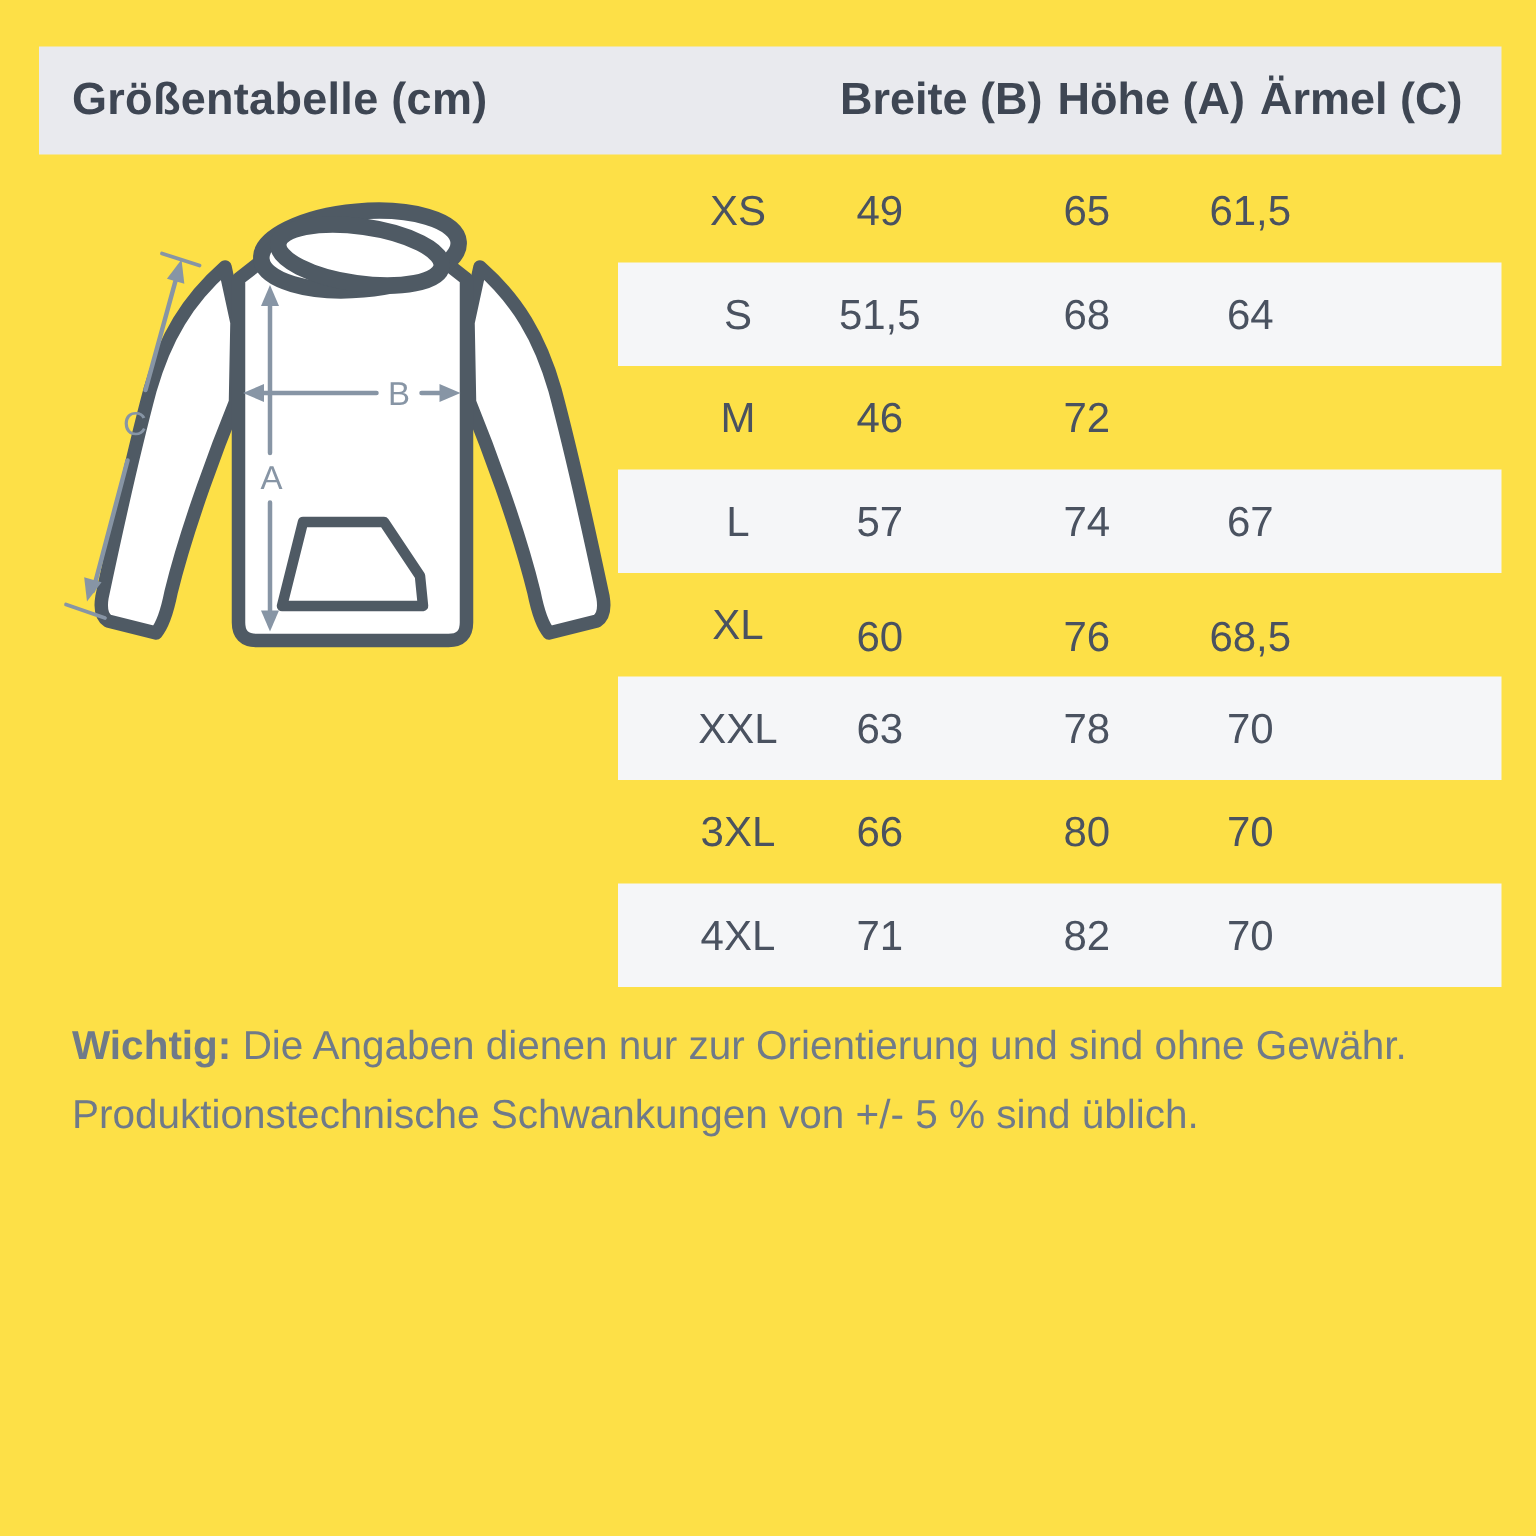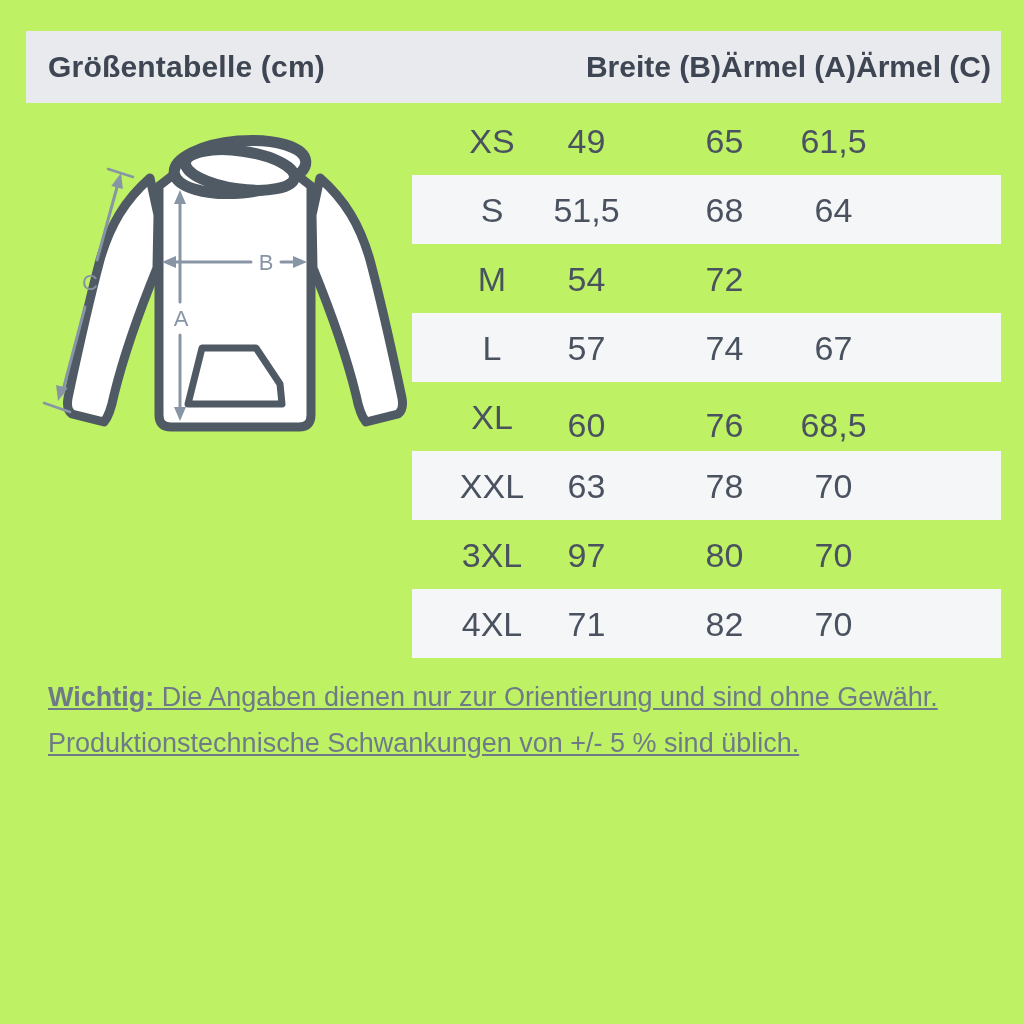--- a/index.html
+++ b/index.html
@@ -1,73 +1,73 @@
 <!DOCTYPE html>
 <html><head>
 <meta charset="utf-8">
 <style>
   * { margin:0; padding:0; box-sizing:border-box; }
   html,body { background:#ffffff; }
   body { font-family:"Liberation Sans", sans-serif; }
   .canvas {
     position:relative; width:1024px; height:1024px;
-    background:#bef264; overflow:hidden;
+    background:#fde047; overflow:hidden;
   }
 
   
   .band {
     position:absolute; left:26px; top:31px; width:975px; height:72px;
     background:#e9eaee; display:flex; align-items:center;
   }
   .band-title {
     padding-left:22px; font-size:30px; font-weight:bold; color:#3e4653;
     letter-spacing:0.2px; flex:1 1 auto;
   }
   .band-cols {
-    display:flex; gap:0; padding-right:10px; align-items:center;
+    display:flex; gap:10px; padding-right:26px; align-items:center;
   }
   .hcol { font-size:30px; font-weight:bold; color:#3e4653; white-space:nowrap; }
 
   
   .hoodie-svg { position:absolute; left:30px; top:120px; width:410px; height:330px; }
   .diagram-label { font-family:"Liberation Sans", sans-serif; font-size:22px; fill:#8795a5; }
 
   
   .table { position:absolute; left:412px; top:106px; width:589px; }
   .row { position:relative; height:69px; }
   .row.striped { background:#f5f6f8; }
   .cell {
     position:absolute; top:50%; transform:translateY(-50%);
-    text-align:center; font-size:34px; color:#4a5260;
+    text-align:center; font-size:28px; color:#4a5260;
   }
   .c1 { left:0px;   width:160px; }
   .c2 { left:112px; width:125px; }
   .c3 { left:250px; width:125px; }
   .c4 { left:359px; width:125px; }
   .row.values-low .c2, .row.values-low .c3, .row.values-low .c4 {
     top:calc(50% + 8px);
   }
 
   
   .note {
     position:absolute; left:48px; top:674px; width:900px;
-    font-size:27px; line-height:46px; color:#6f7a89;text-decoration:underline;
+    font-size:27px; line-height:46px; color:#6f7a89;
   }
   .note b { font-weight:bold; color:#6f7a89; }
 </style>
 </head>
 <body>
 
 <div class="canvas">
 
   <header class="band">
     <div class="band-title">Größentabelle (cm)</div>
     <div class="band-cols">
       <span class="hcol">Breite (B)</span>
-      <span class="hcol">Ärmel (A)</span>
+      <span class="hcol">Höhe (A)</span>
       <span class="hcol">Ärmel (C)</span>
     </div>
   </header>
 
   <svg class="hoodie-svg" viewBox="0 0 410 330" aria-hidden="true">
     <g stroke="#4f5a64" fill="#ffffff" stroke-linejoin="round" stroke-linecap="round">
 
       <path d="M 120 58
                C 95 80, 80 105, 70 140
                C 58 185, 45 245, 38 278
@@ -133,21 +133,21 @@
       <span class="cell c4">61,5</span>
     </div>
     <div class="row striped">
       <span class="cell c1">S</span>
       <span class="cell c2">51,5</span>
       <span class="cell c3">68</span>
       <span class="cell c4">64</span>
     </div>
     <div class="row">
       <span class="cell c1">M</span>
-      <span class="cell c2">54</span>
+      <span class="cell c2">46</span>
       <span class="cell c3">72</span>
     </div>
     <div class="row striped">
       <span class="cell c1">L</span>
       <span class="cell c2">57</span>
       <span class="cell c3">74</span>
       <span class="cell c4">67</span>
     </div>
     <div class="row values-low">
       <span class="cell c1">XL</span>
@@ -156,21 +156,21 @@
       <span class="cell c4">68,5</span>
     </div>
     <div class="row striped">
       <span class="cell c1">XXL</span>
       <span class="cell c2">63</span>
       <span class="cell c3">78</span>
       <span class="cell c4">70</span>
     </div>
     <div class="row">
       <span class="cell c1">3XL</span>
-      <span class="cell c2">97</span>
+      <span class="cell c2">66</span>
       <span class="cell c3">80</span>
       <span class="cell c4">70</span>
     </div>
     <div class="row striped">
       <span class="cell c1">4XL</span>
       <span class="cell c2">71</span>
       <span class="cell c3">82</span>
       <span class="cell c4">70</span>
     </div>
   </section>

